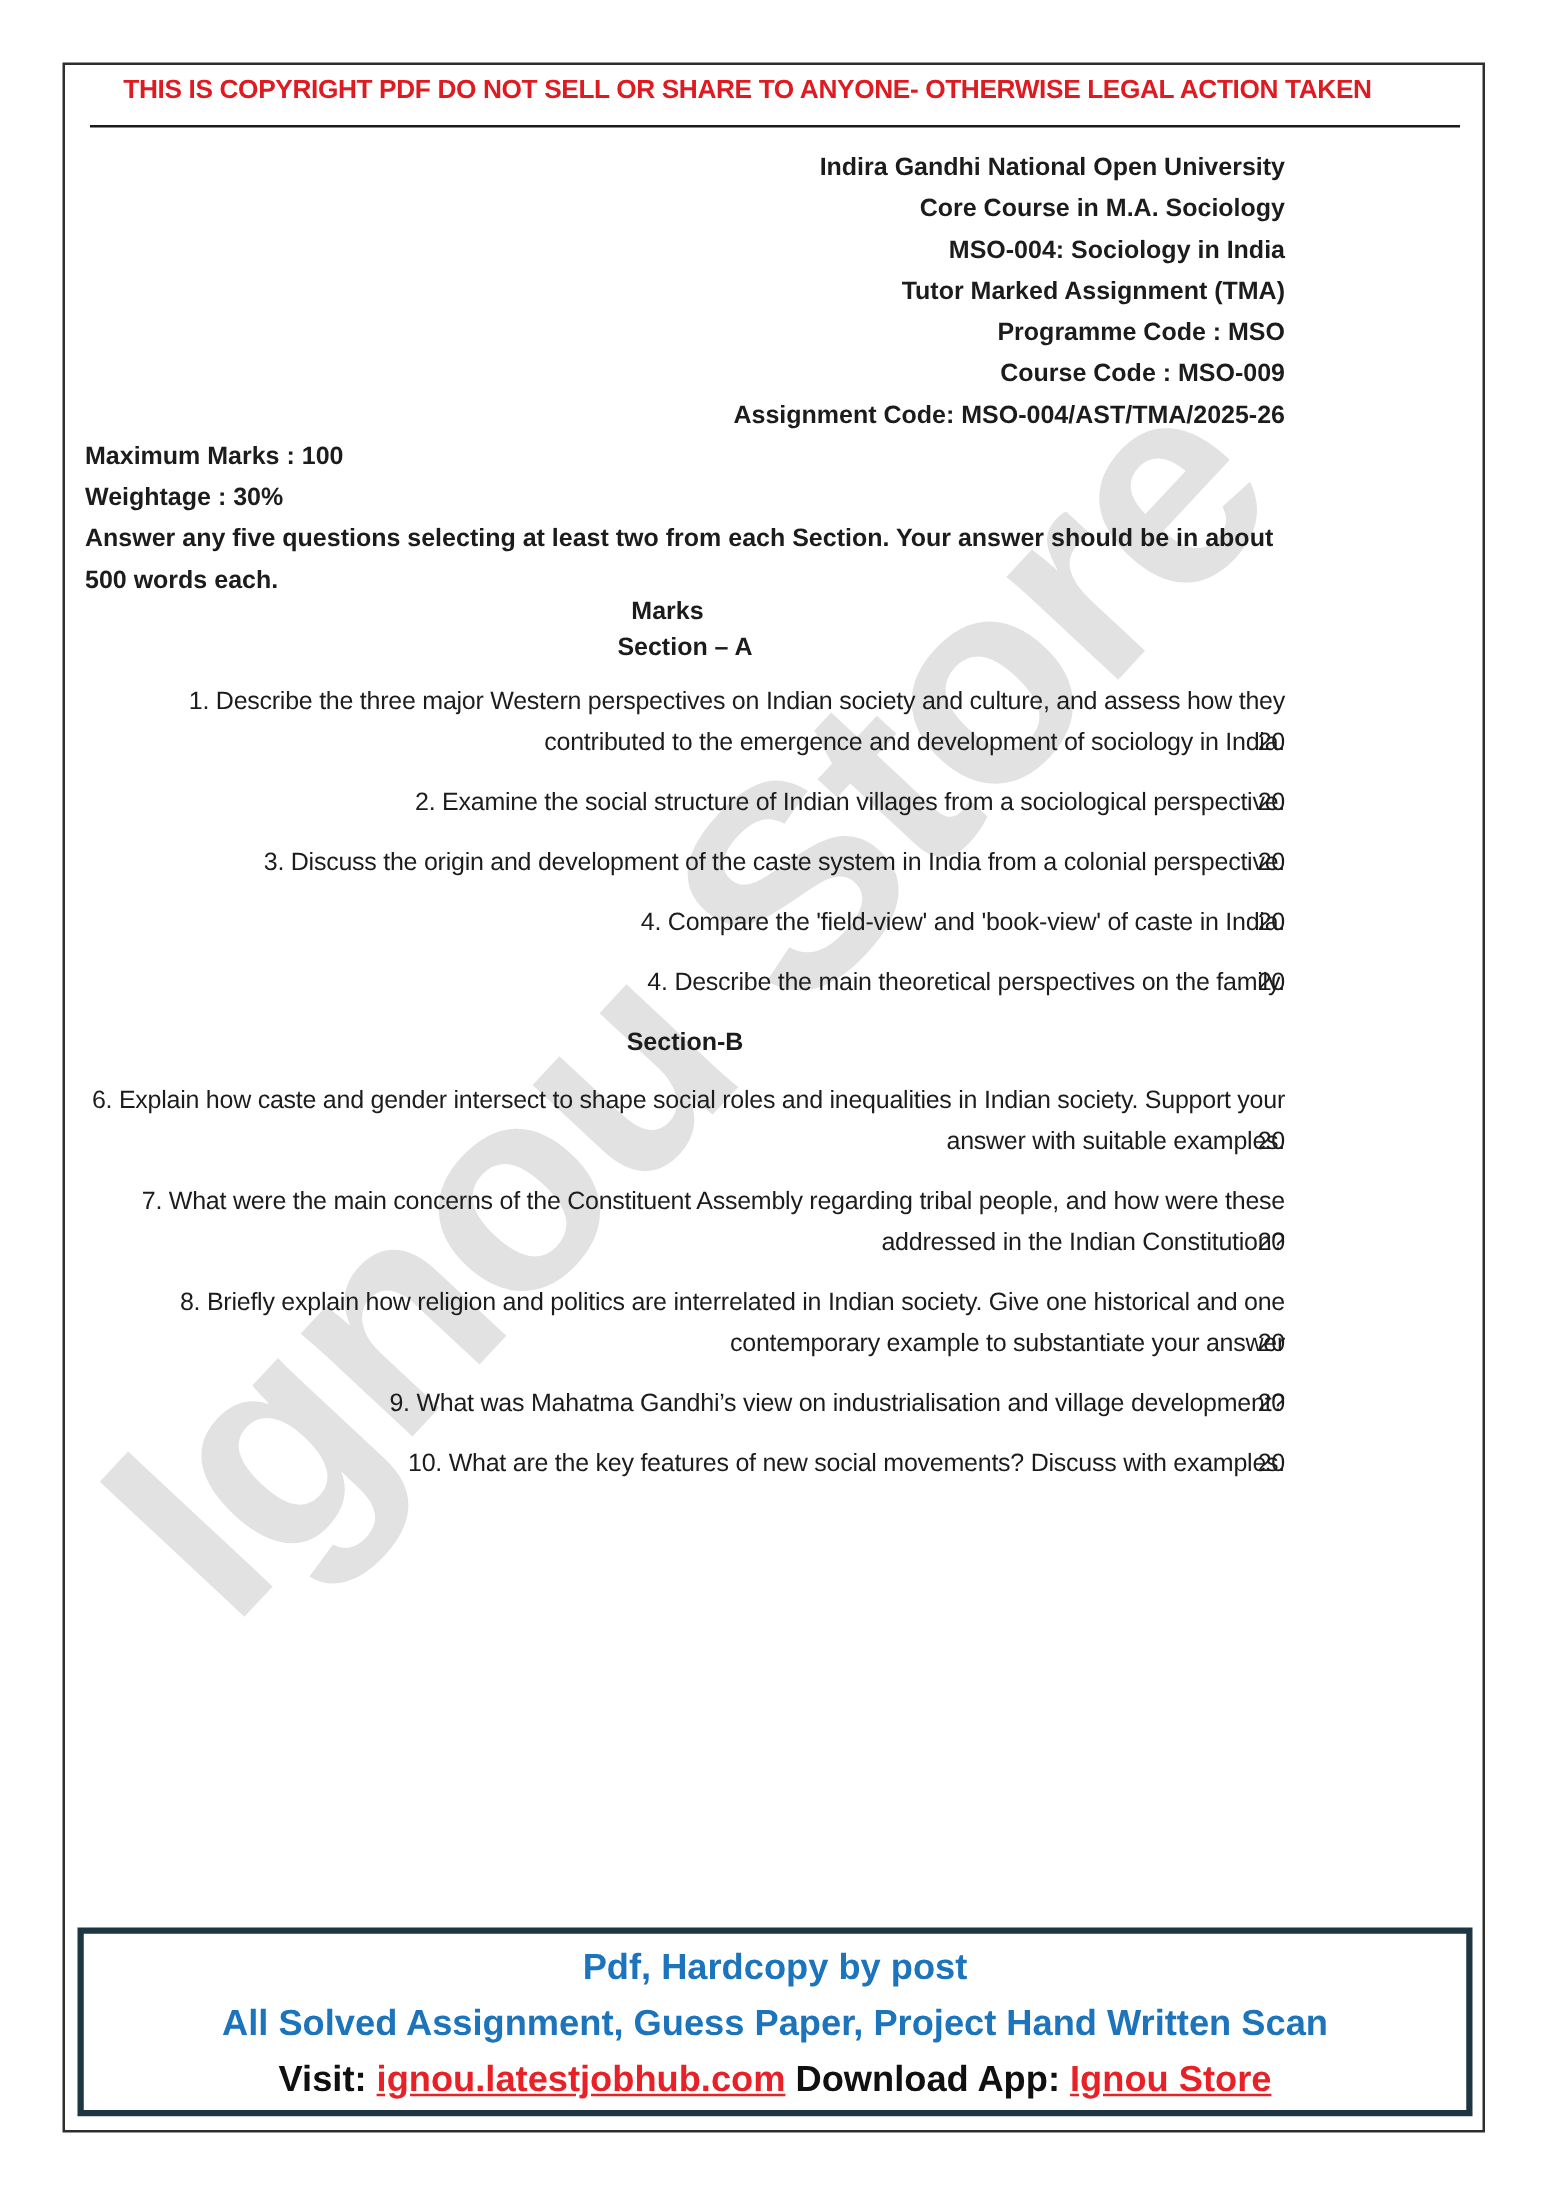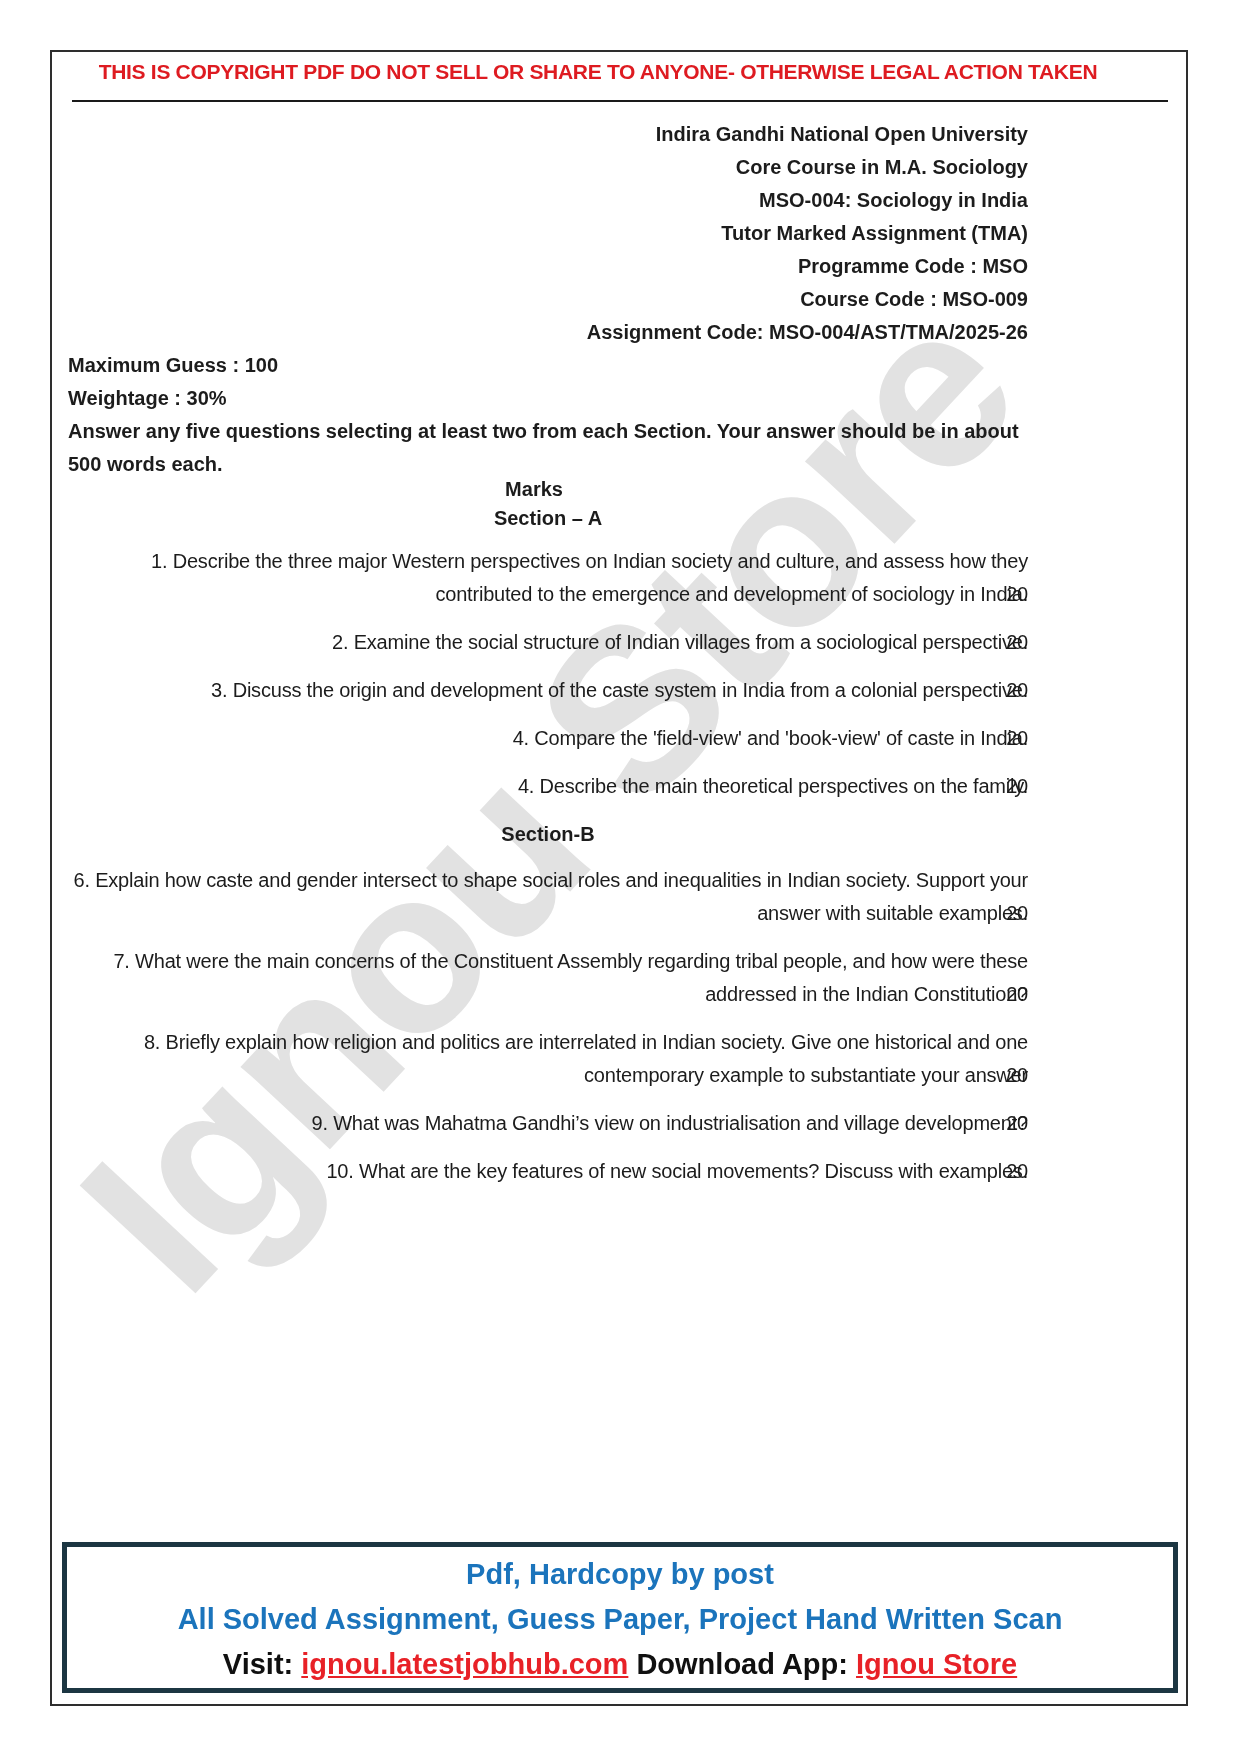--- a/index.html
+++ b/index.html
@@ -98,21 +98,21 @@
       <div>Tutor Marked Assignment (TMA)</div>
     </div>
 
     <div class="head-right">
       <div>Programme Code : MSO</div>
       <div>Course Code : MSO-009</div>
       <div>Assignment Code: MSO-004/AST/TMA/2025-26</div>
     </div>
 
     <div class="head-left">
-      <div>Maximum Guess : 100</div>
+      <div>Maximum Marks : 100</div>
       <div>Weightage : 30%</div>
       <div>Answer any five questions selecting at least two from each Section. Your answer should be in about 500 words each.</div>
     </div>
 
     <div class="marks-label">Marks</div>
 
     <div class="questions">
 
       <div class="section-title first">Section – A</div>
 

